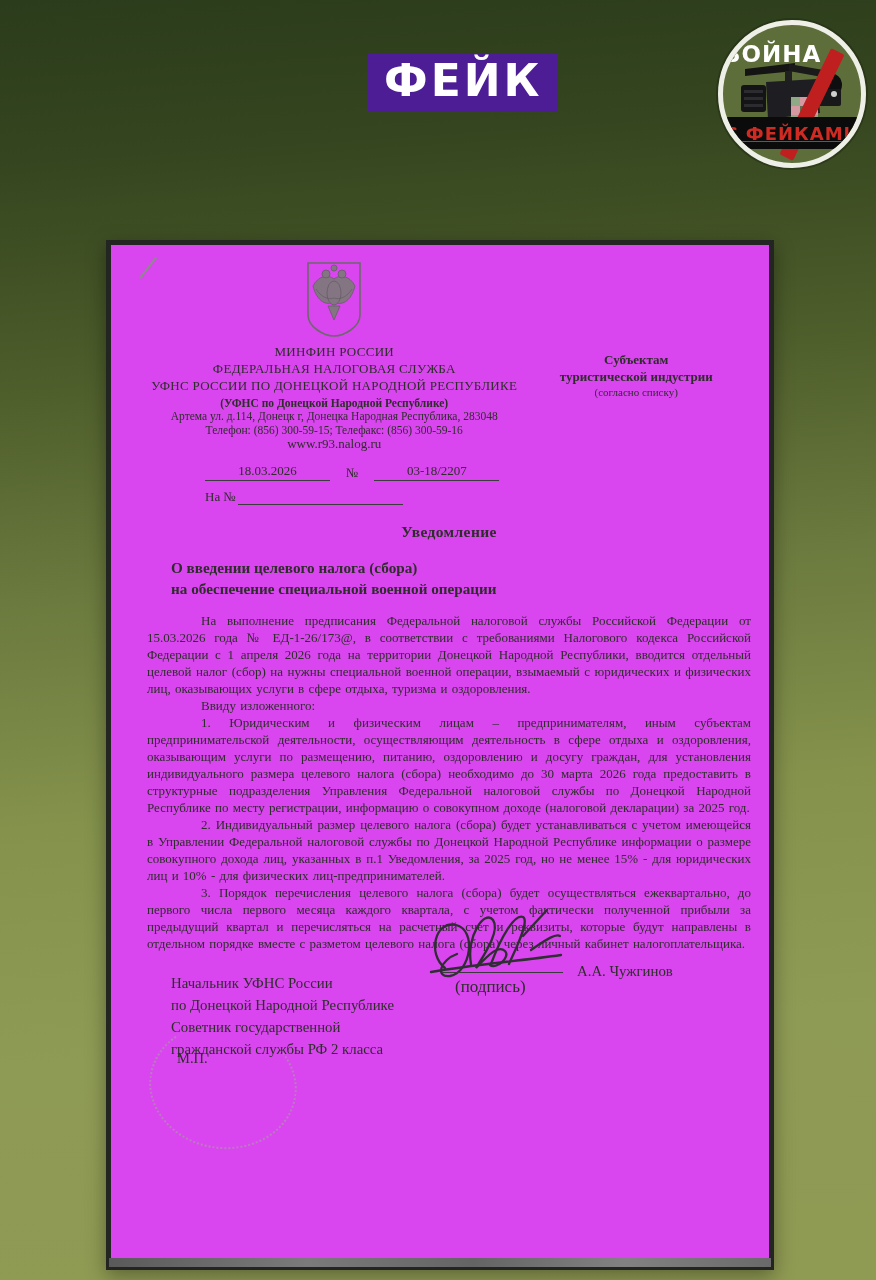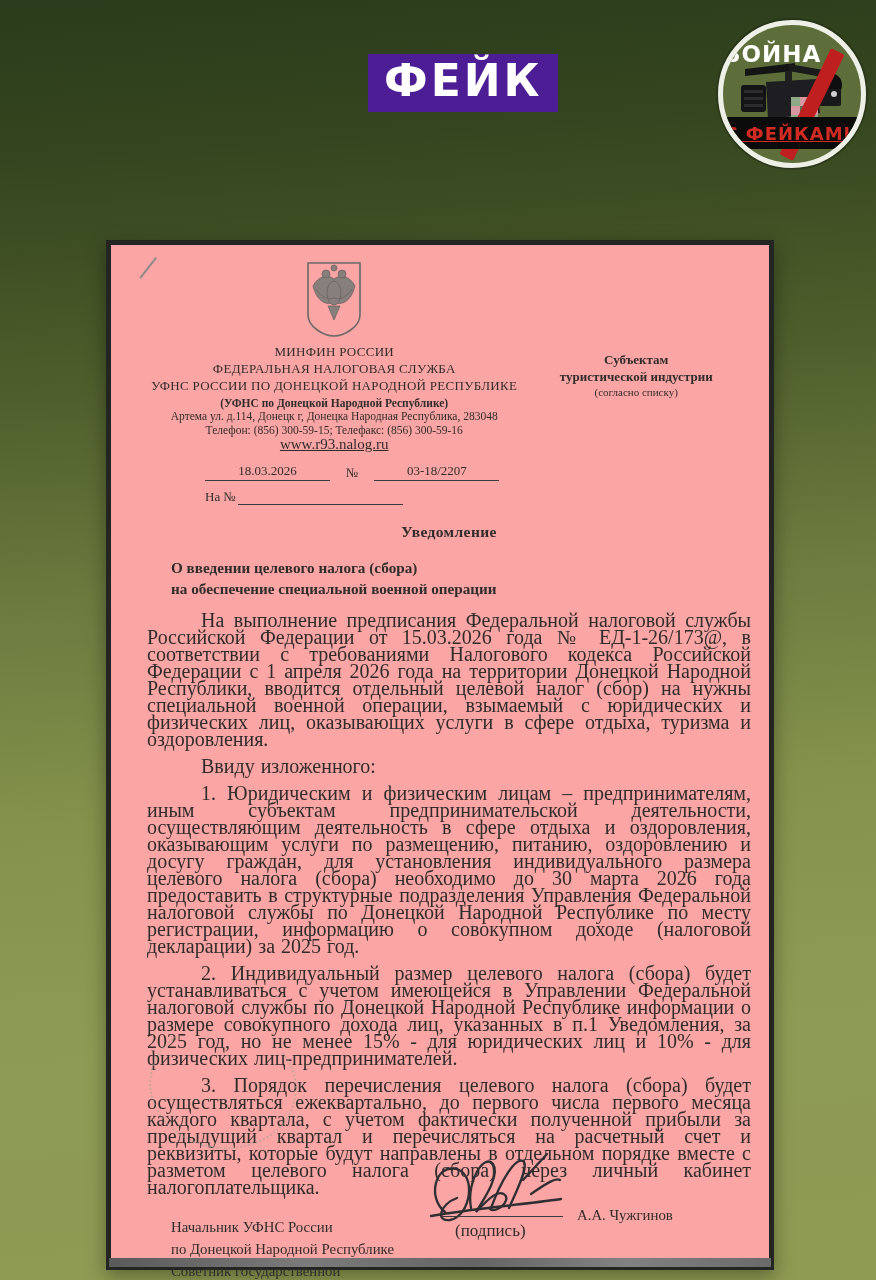--- a/index.html
+++ b/index.html
@@ -50,21 +50,21 @@
   }
   .wof-band-text {
     color: #cf2b23; font-family: "DejaVu Sans", sans-serif;
     font-weight: bold; font-size: 18px; letter-spacing: 1px; text-decoration: underline;
   }
 
   
   .doc-page {
     position: absolute; left: 106px; top: 240px;
     width: 668px; height: 1030px;
-    background: #fca5a5;
+    background: #d946ef;
     border: 5px solid #232523;
     color: #2e2d2b;
     box-shadow: 0 6px 18px rgba(0,0,0,.35);
   }
   .doc-bottom-strip {
     position: absolute; left: -2px; right: -2px; bottom: -2px; height: 9px;
     background: linear-gradient(90deg,#5a5a5a,#7b7b7b 30%,#646464 55%,#828282 78%,#6a6a6a);
   }
   .pen-mark {
     position: absolute; left: 24px; top: 22px;
@@ -73,21 +73,21 @@
   }
 
   .doc-content { padding: 14px 18px 0 36px; }
 
   .header-row { display: flex; }
   .header-left { width: 62%; text-align: center; }
   .emblem-wrap { display: flex; justify-content: center; margin-bottom: 4px; }
   .org-line   { font-size: 13px; line-height: 17px; letter-spacing: .3px; }
   .org-short  { font-size: 11.5px; font-weight: bold; line-height: 14px; margin-top: 2px; }
   .org-small  { font-size: 11.5px; line-height: 13.5px; }
-  .org-site   { font-size: 15px; line-height: 14px; text-decoration: underline; }
+  .org-site   { font-size: 13px; line-height: 14px; }
   .header-right { width: 38%; text-align: center; padding-top: 92px; }
   .addr-bold  { font-size: 13px; font-weight: bold; line-height: 17px; }
   .addr-note  { font-size: 11px; line-height: 15px; }
 
   .ref-block { margin-top: 12px; margin-left: 58px; font-size: 13px; }
   .ref-row1 { display: flex; align-items: flex-end; }
   .ref-date, .ref-number {
     display: inline-block; border-bottom: 1.3px solid #3c3c3c;
     text-align: center; padding-bottom: 1px;
   }
@@ -102,24 +102,23 @@
 
   .doc-title {
     text-align: center; font-weight: bold;
     font-size: 15.5px; margin-top: 18px; letter-spacing: .4px;
   }
   .doc-subject { margin-top: 16px; margin-left: 24px; font-weight: bold;
     font-size: 15.2px; line-height: 21px; }
 
   .doc-body { margin-top: 13px; }
   .doc-par {
-    font-size: 20px; line-height: 17px;
+    font-size: 13px; line-height: 17px;
     text-align: justify; text-indent: 54px;
     word-spacing: 1px;
-    margin-top: 10px;
   }
 
   .sig-area { position: relative; height: 112px; margin-top: 14px; }
   .sig-left { position: absolute; left: 24px; top: 6px;
     font-size: 14.8px; line-height: 22px; }
   .sig-scrawl { position: absolute; left: 278px; top: -62px; }
   .sig-line { position: absolute; left: 296px; top: 6px; width: 120px;
     border-bottom: 1.5px solid #3a3a3c; height: 0; }
   .sig-label { position: absolute; left: 308px; top: 11px; font-size: 17px; }
   .sig-name { position: absolute; left: 430px; top: -3px; font-size: 14.8px; }

